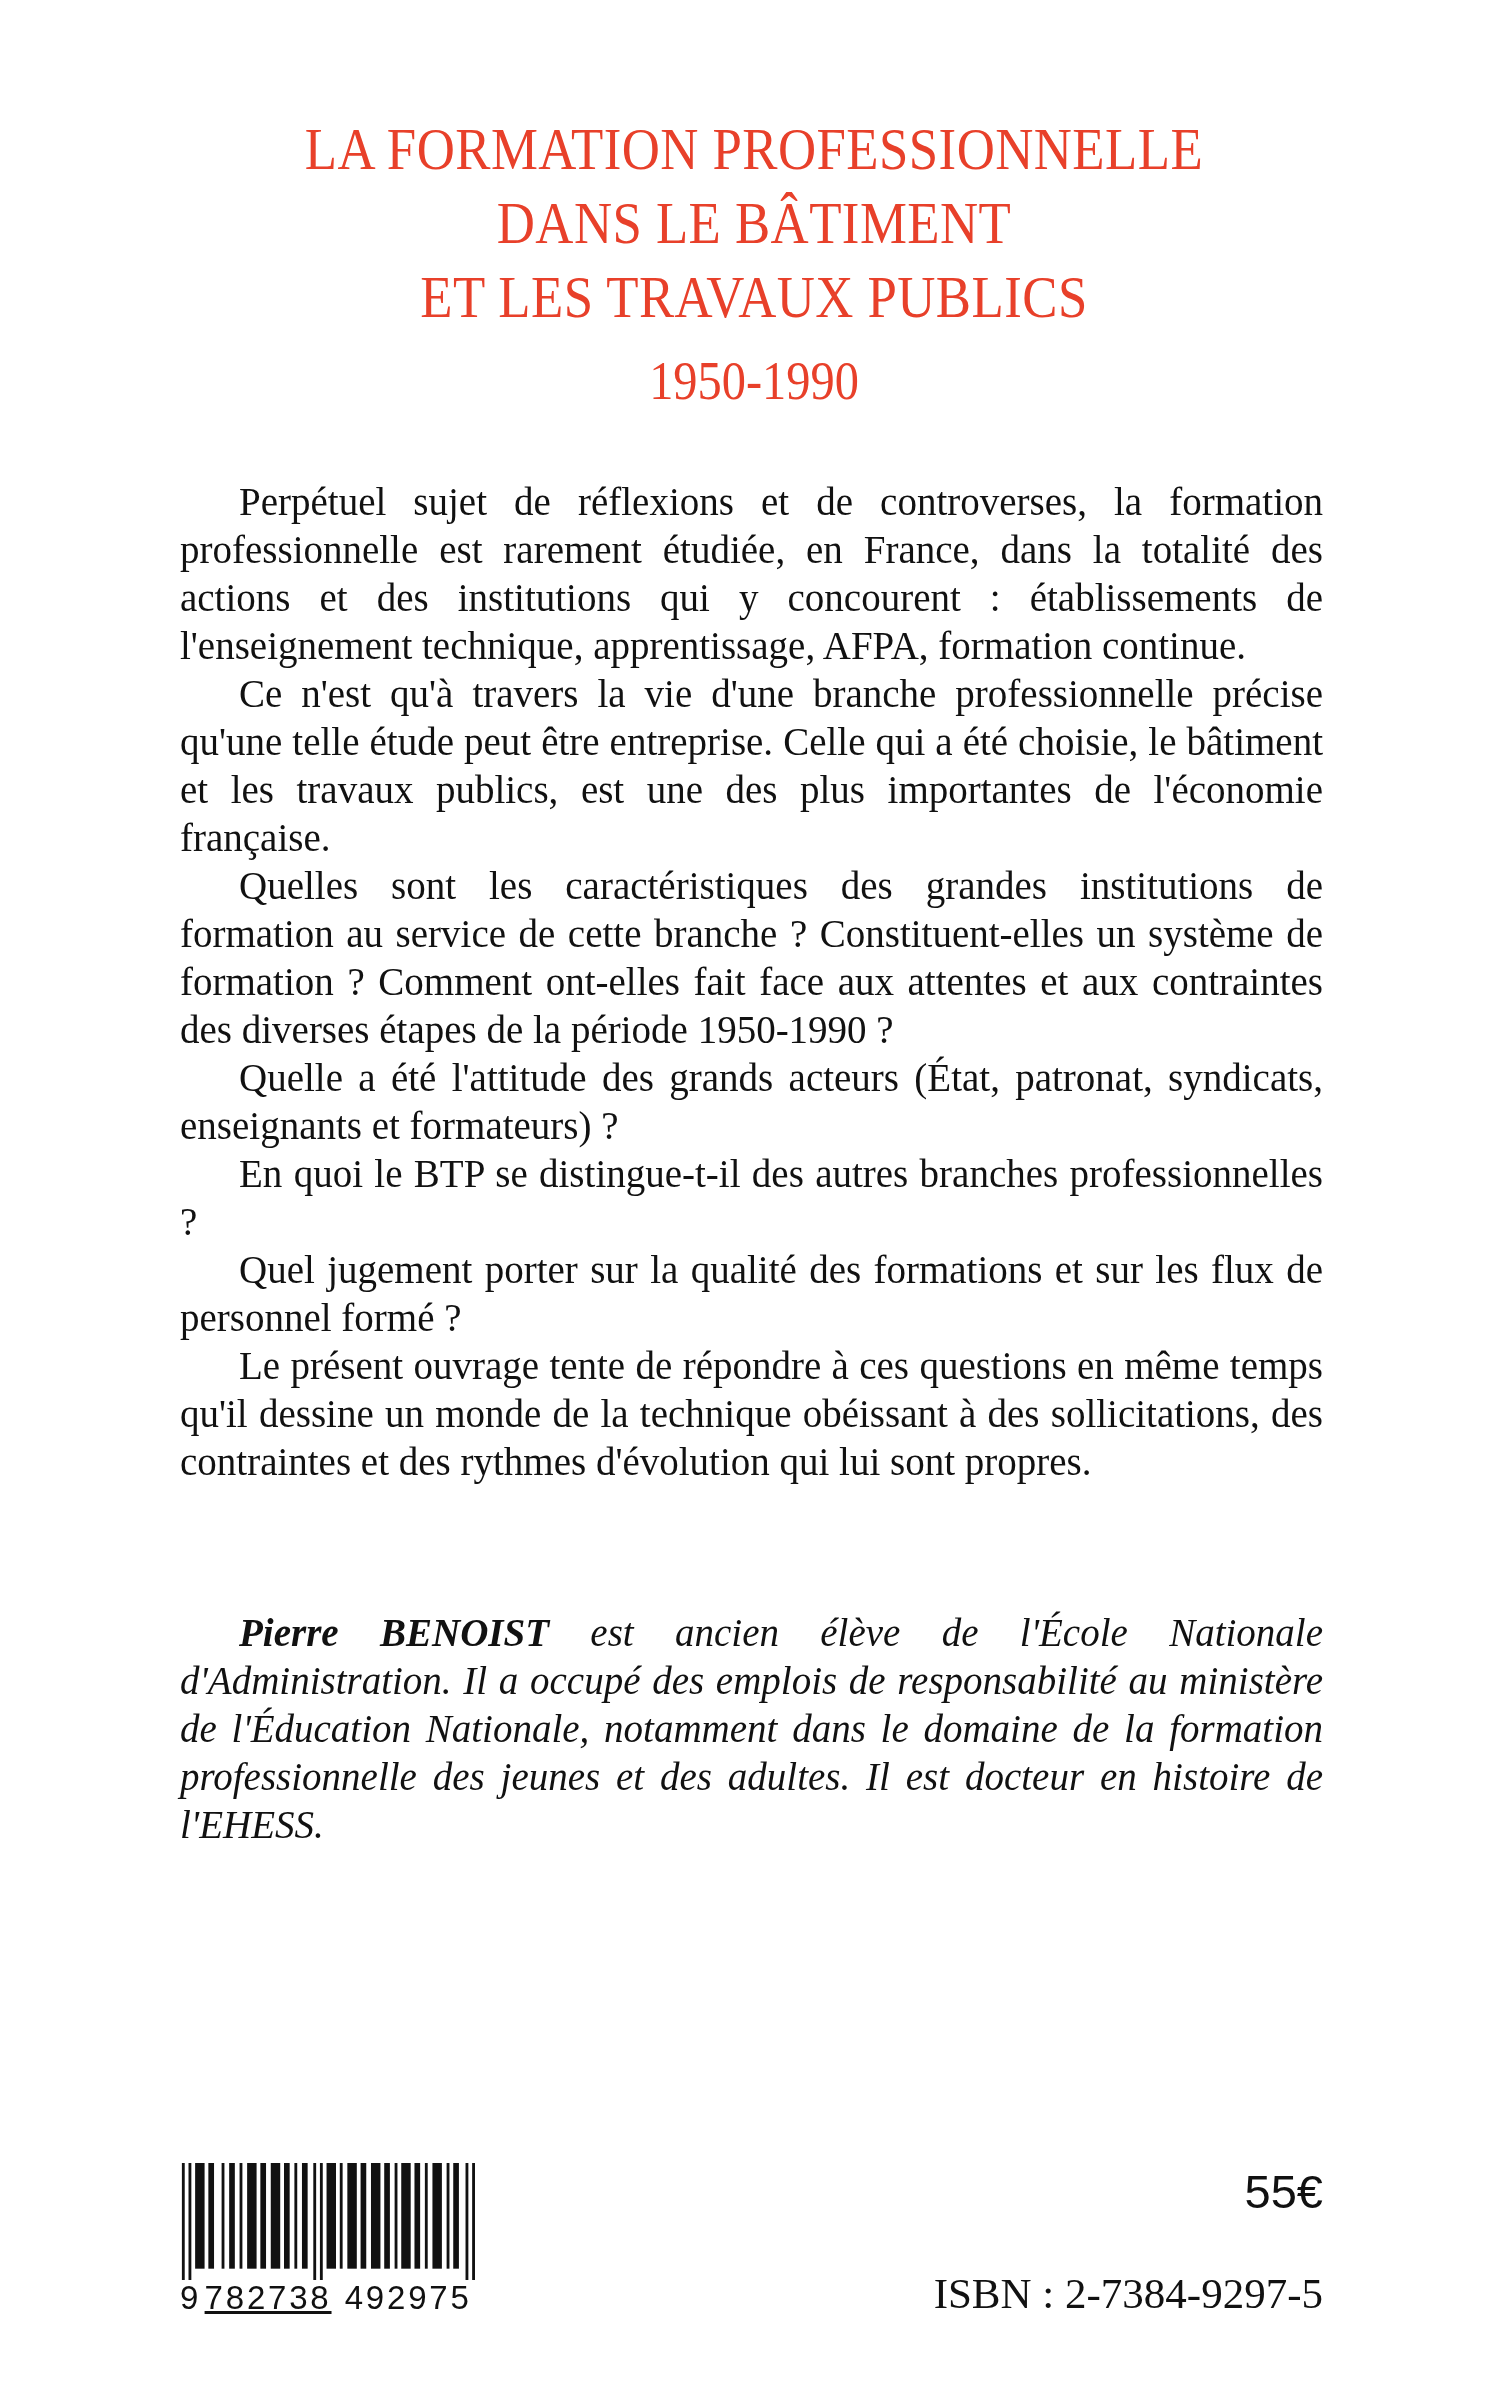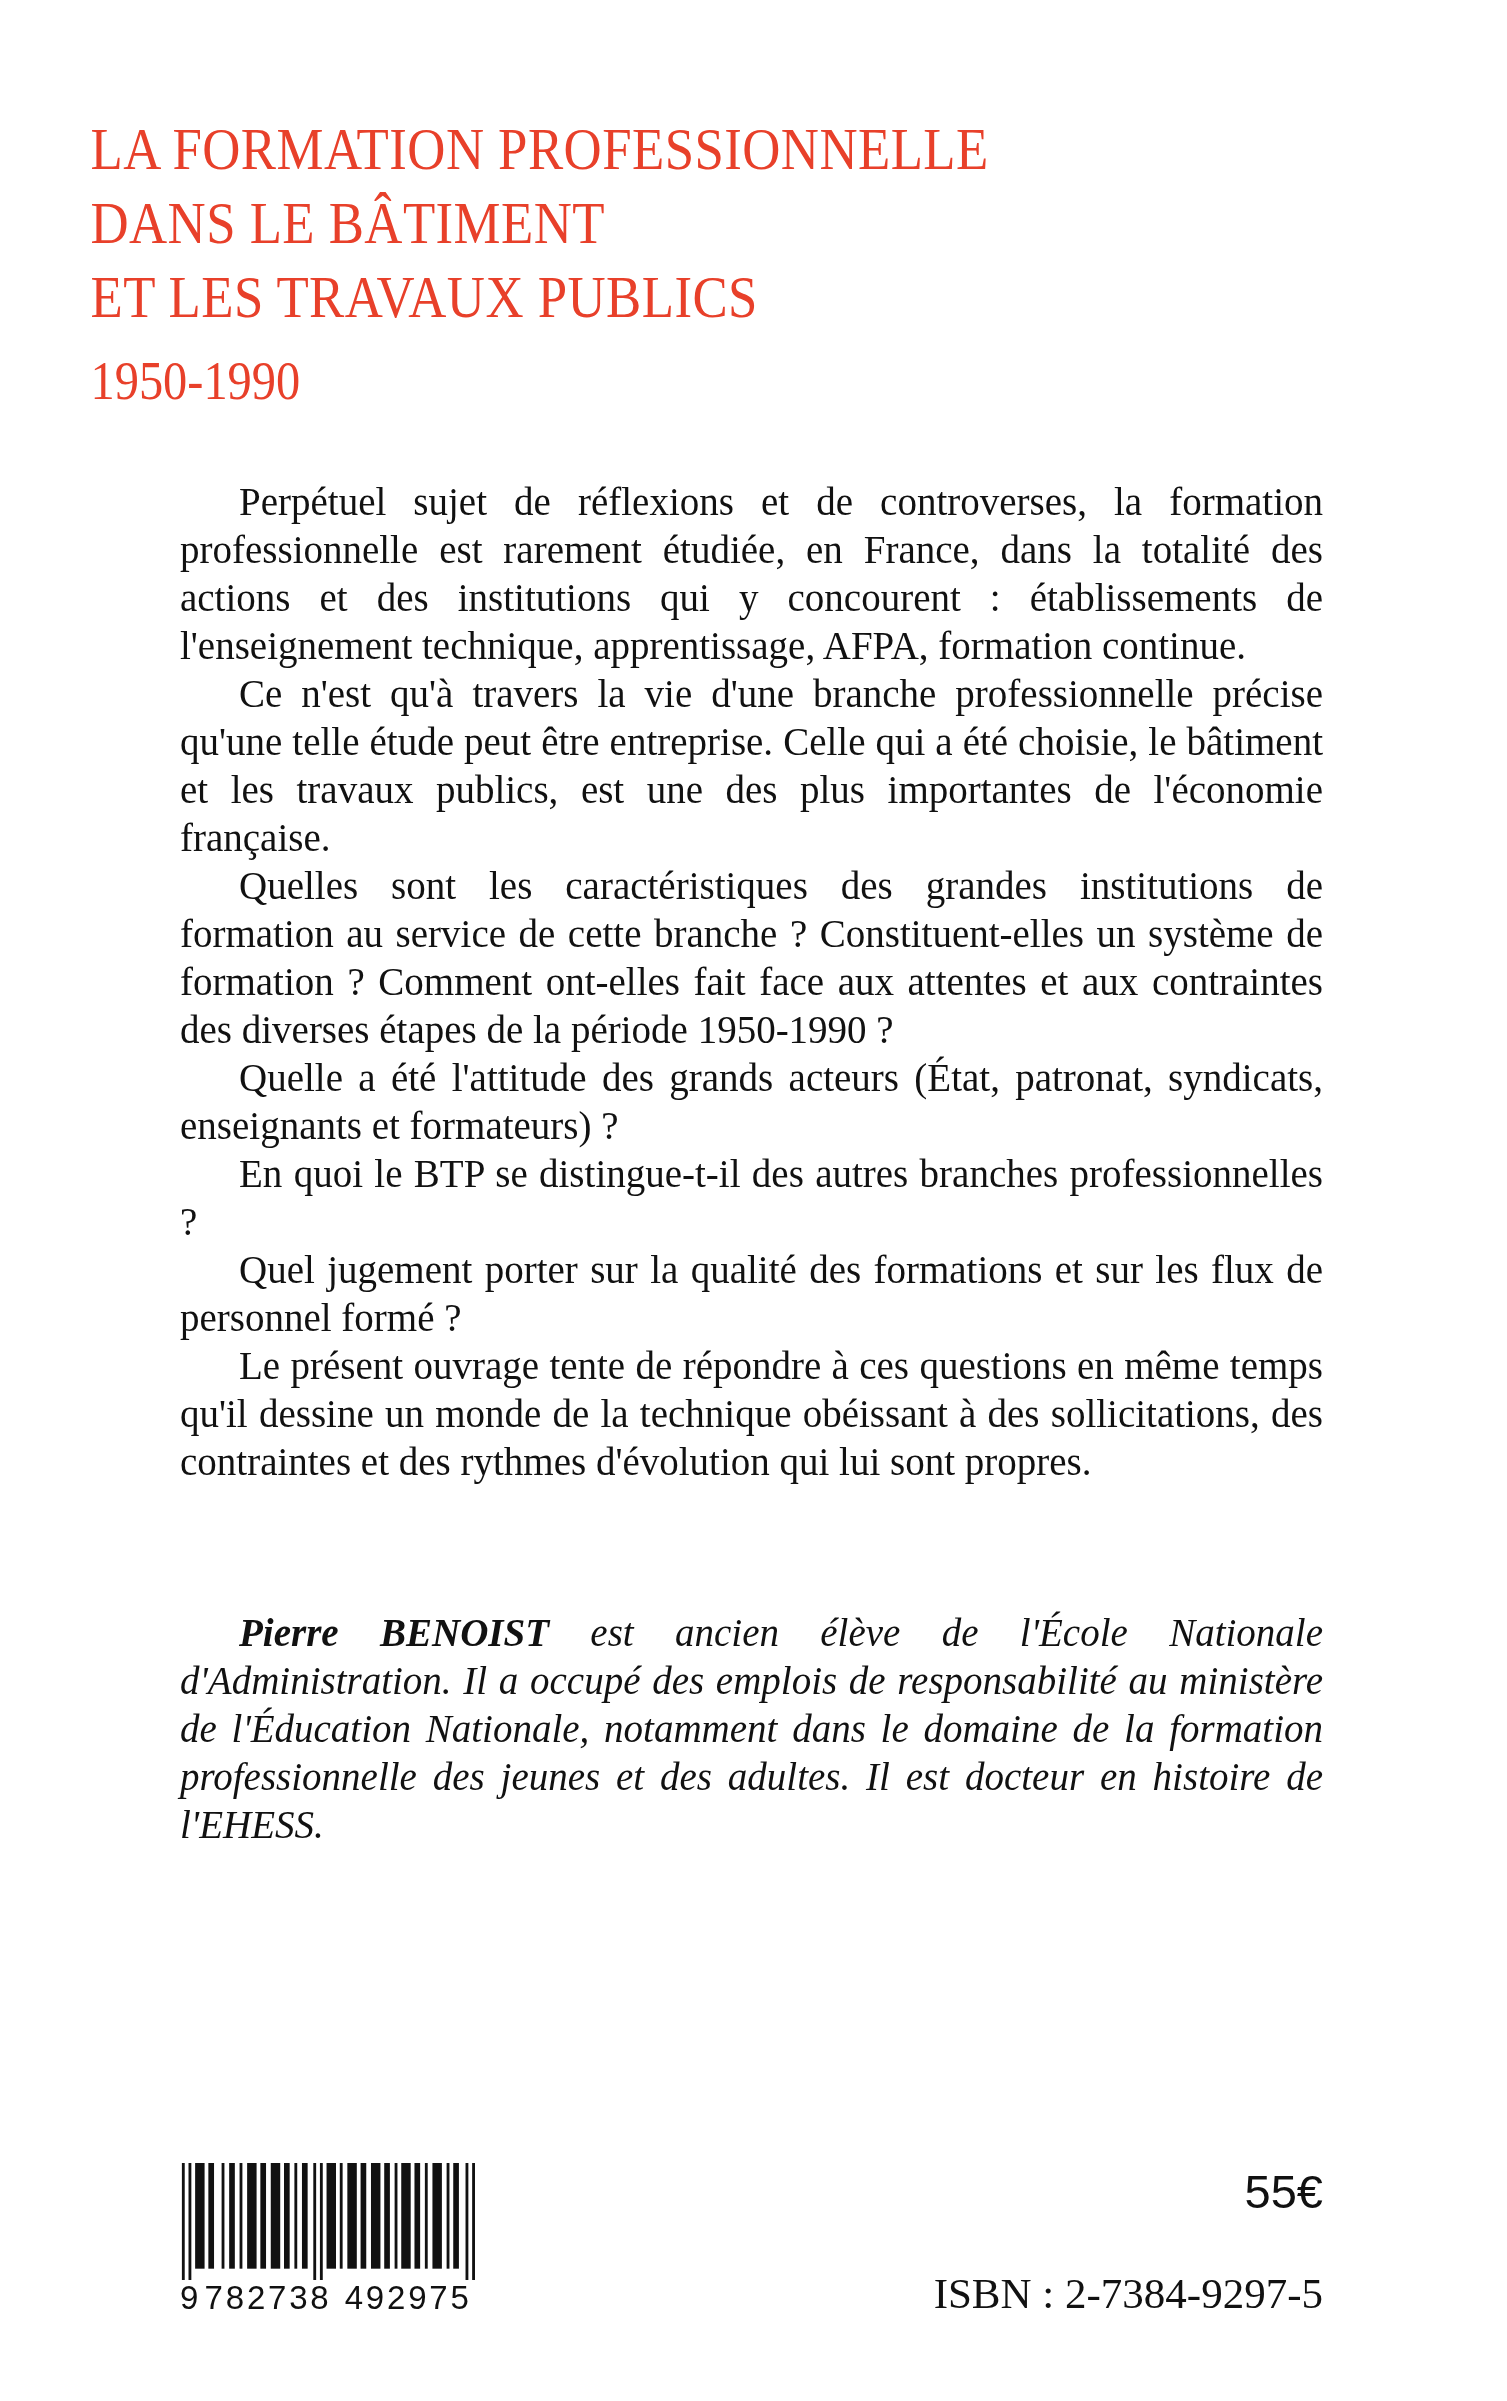--- a/index.html
+++ b/index.html
@@ -17,20 +17,21 @@
     font-family: "Liberation Serif", "DejaVu Serif", serif;
     box-sizing: border-box;
   }
 
   
   .title-block {
     position: absolute;
     left: 0;
     top: 112px;
     width: 1508px;
+    text-align: center;
   }
 
   .title-line {
     color: #E8402A;
     font-family: "Liberation Serif", "DejaVu Serif", serif;
     font-size: 60px;
     line-height: 74px;
     letter-spacing: 0.5px;
     white-space: nowrap;
     transform: scaleX(0.88);
@@ -109,21 +110,21 @@
     width: 312px;
     margin-top: 0.9px;
     font-family: "Liberation Sans", "DejaVu Sans", sans-serif;
     font-size: 33px;
     line-height: 34px;
     color: #111111;
     letter-spacing: 0.9px;
   }
 
   .bc-lead   { width: 24.6px; text-align: left; }
-  .bc-left   { flex: 0 0 121px; text-align: left; letter-spacing: 2.8px; }
+  .bc-left   { flex: 0 0 121px; text-align: left; letter-spacing: 2.8px; text-decoration: underline; }
   .bc-mid    { flex: 0 0 13.2px; }
   .bc-right  { flex: 0 0 121px; text-align: center; letter-spacing: 2.8px; }
 
   
   .price {
     position: absolute;
     right: 185px;
     top: 2165px;
     font-family: "Liberation Sans", "DejaVu Sans", sans-serif;
     font-size: 47px;

